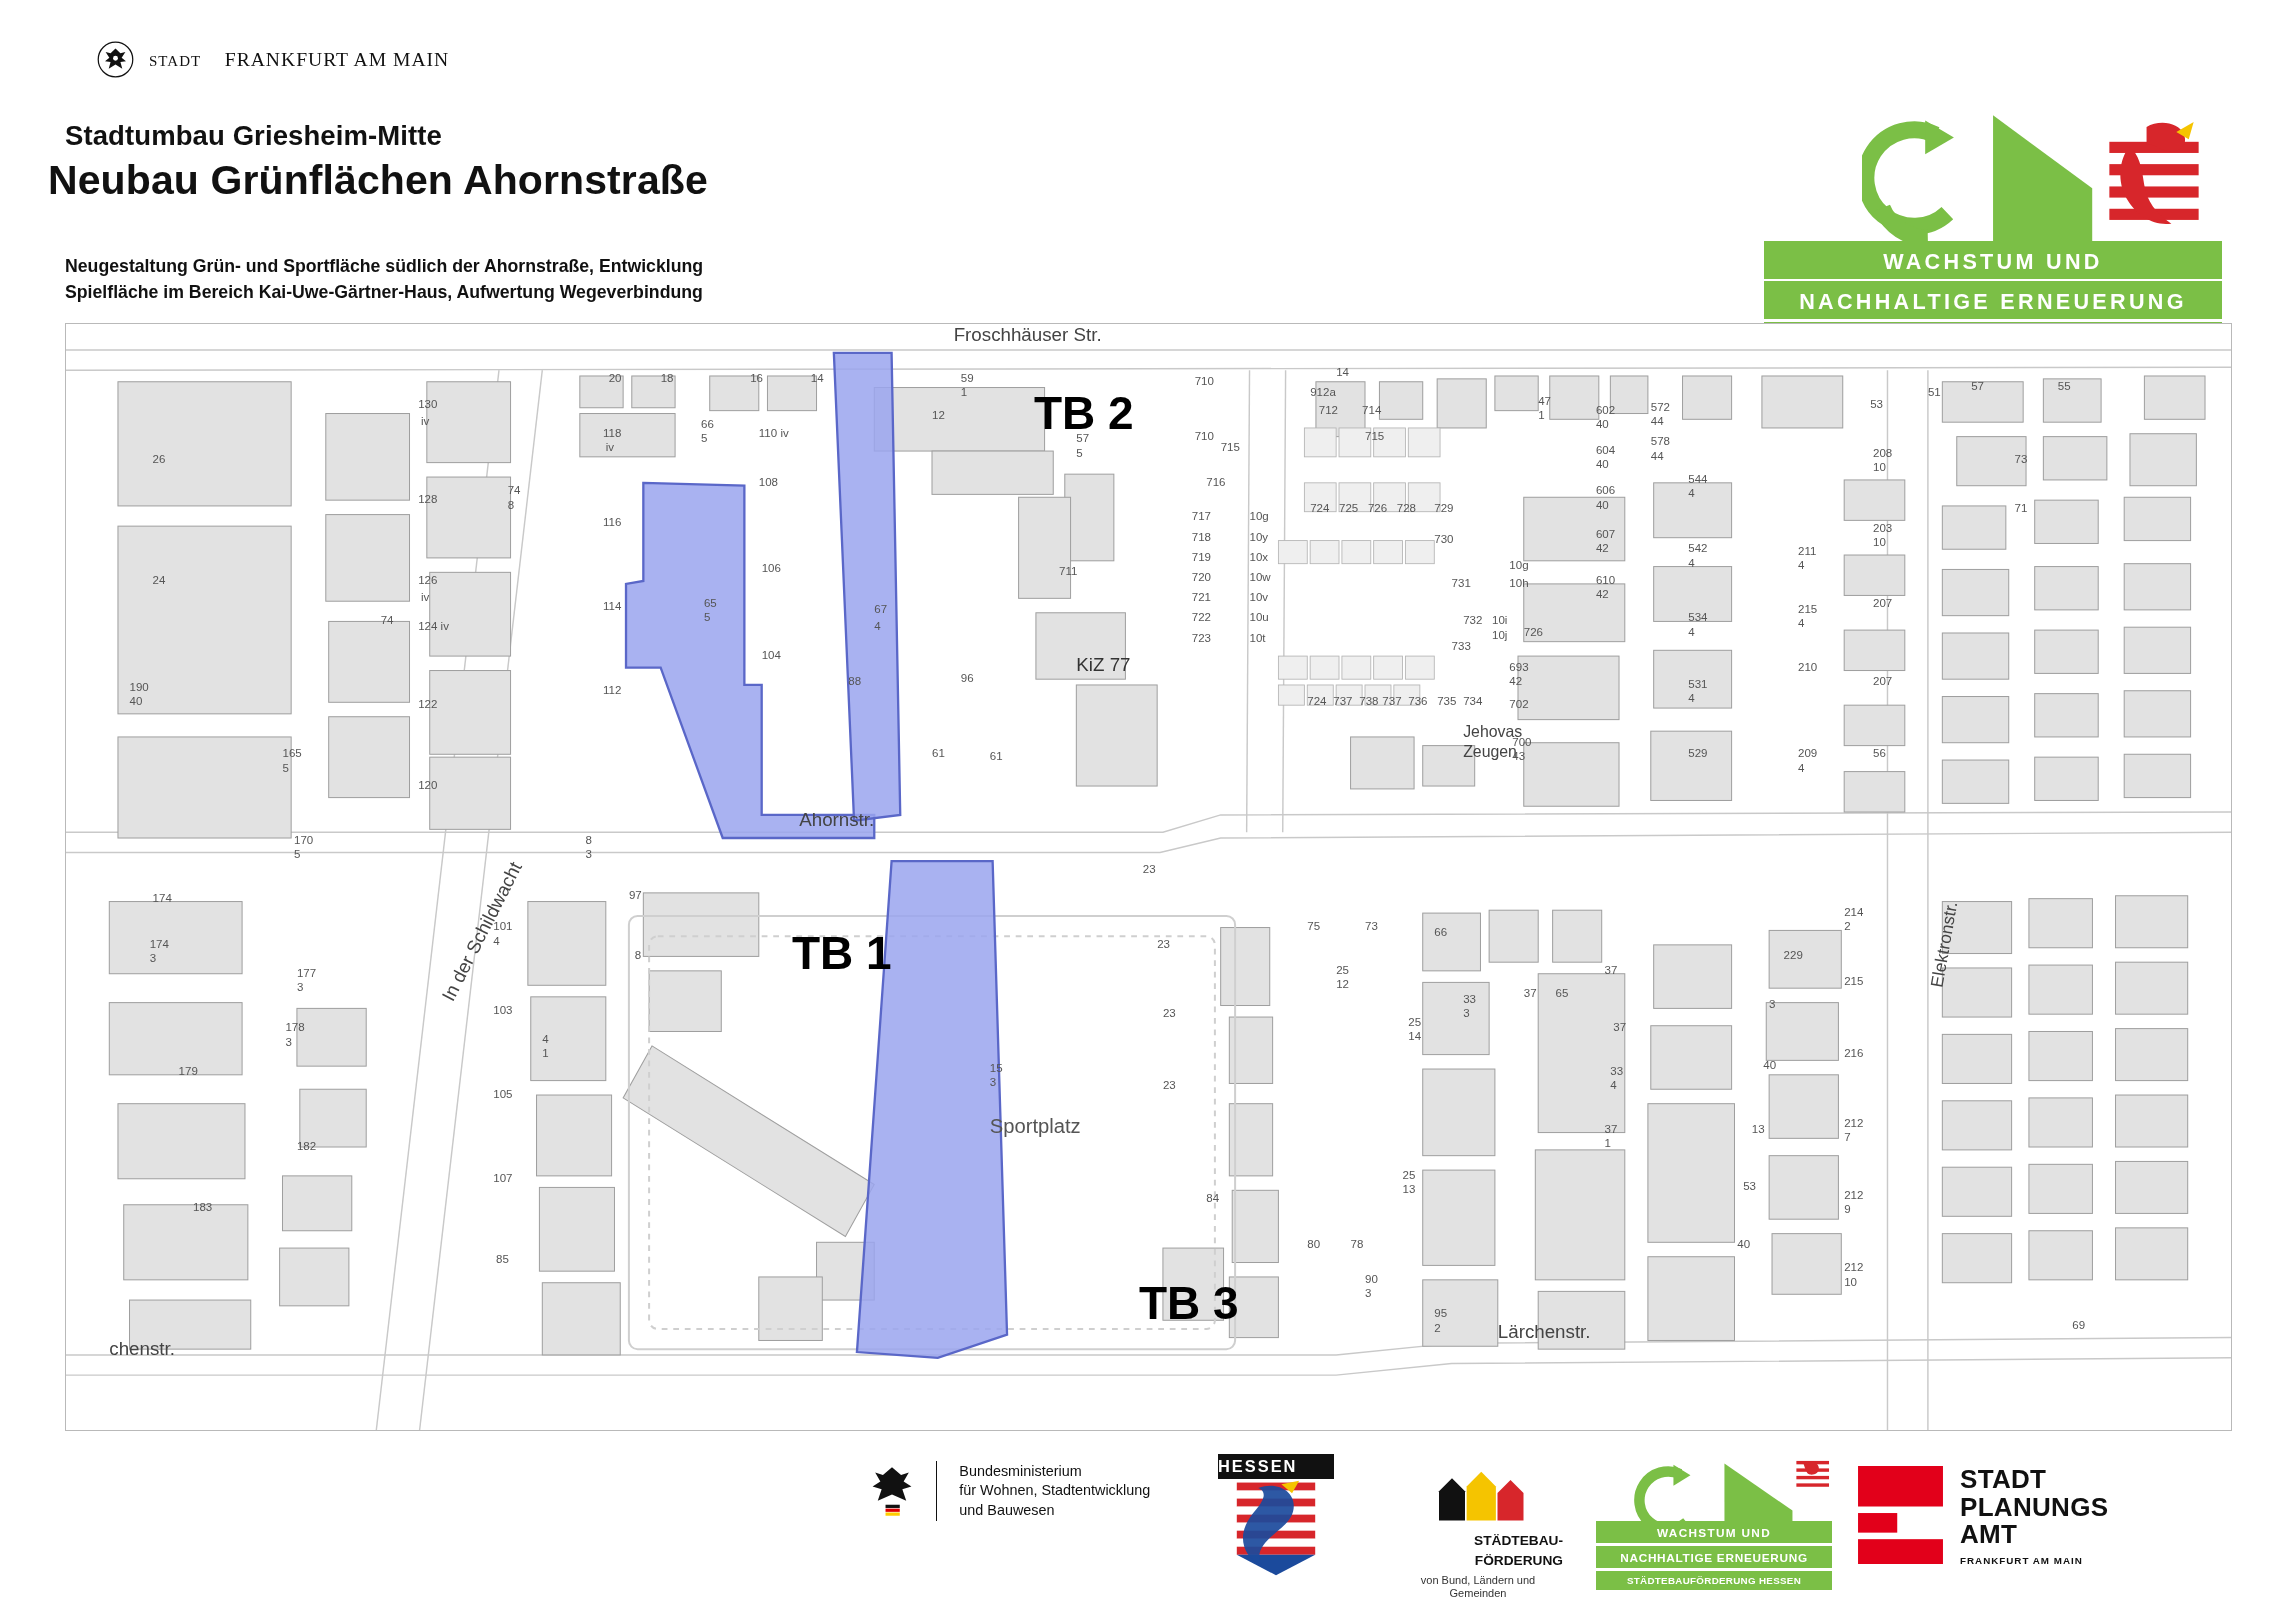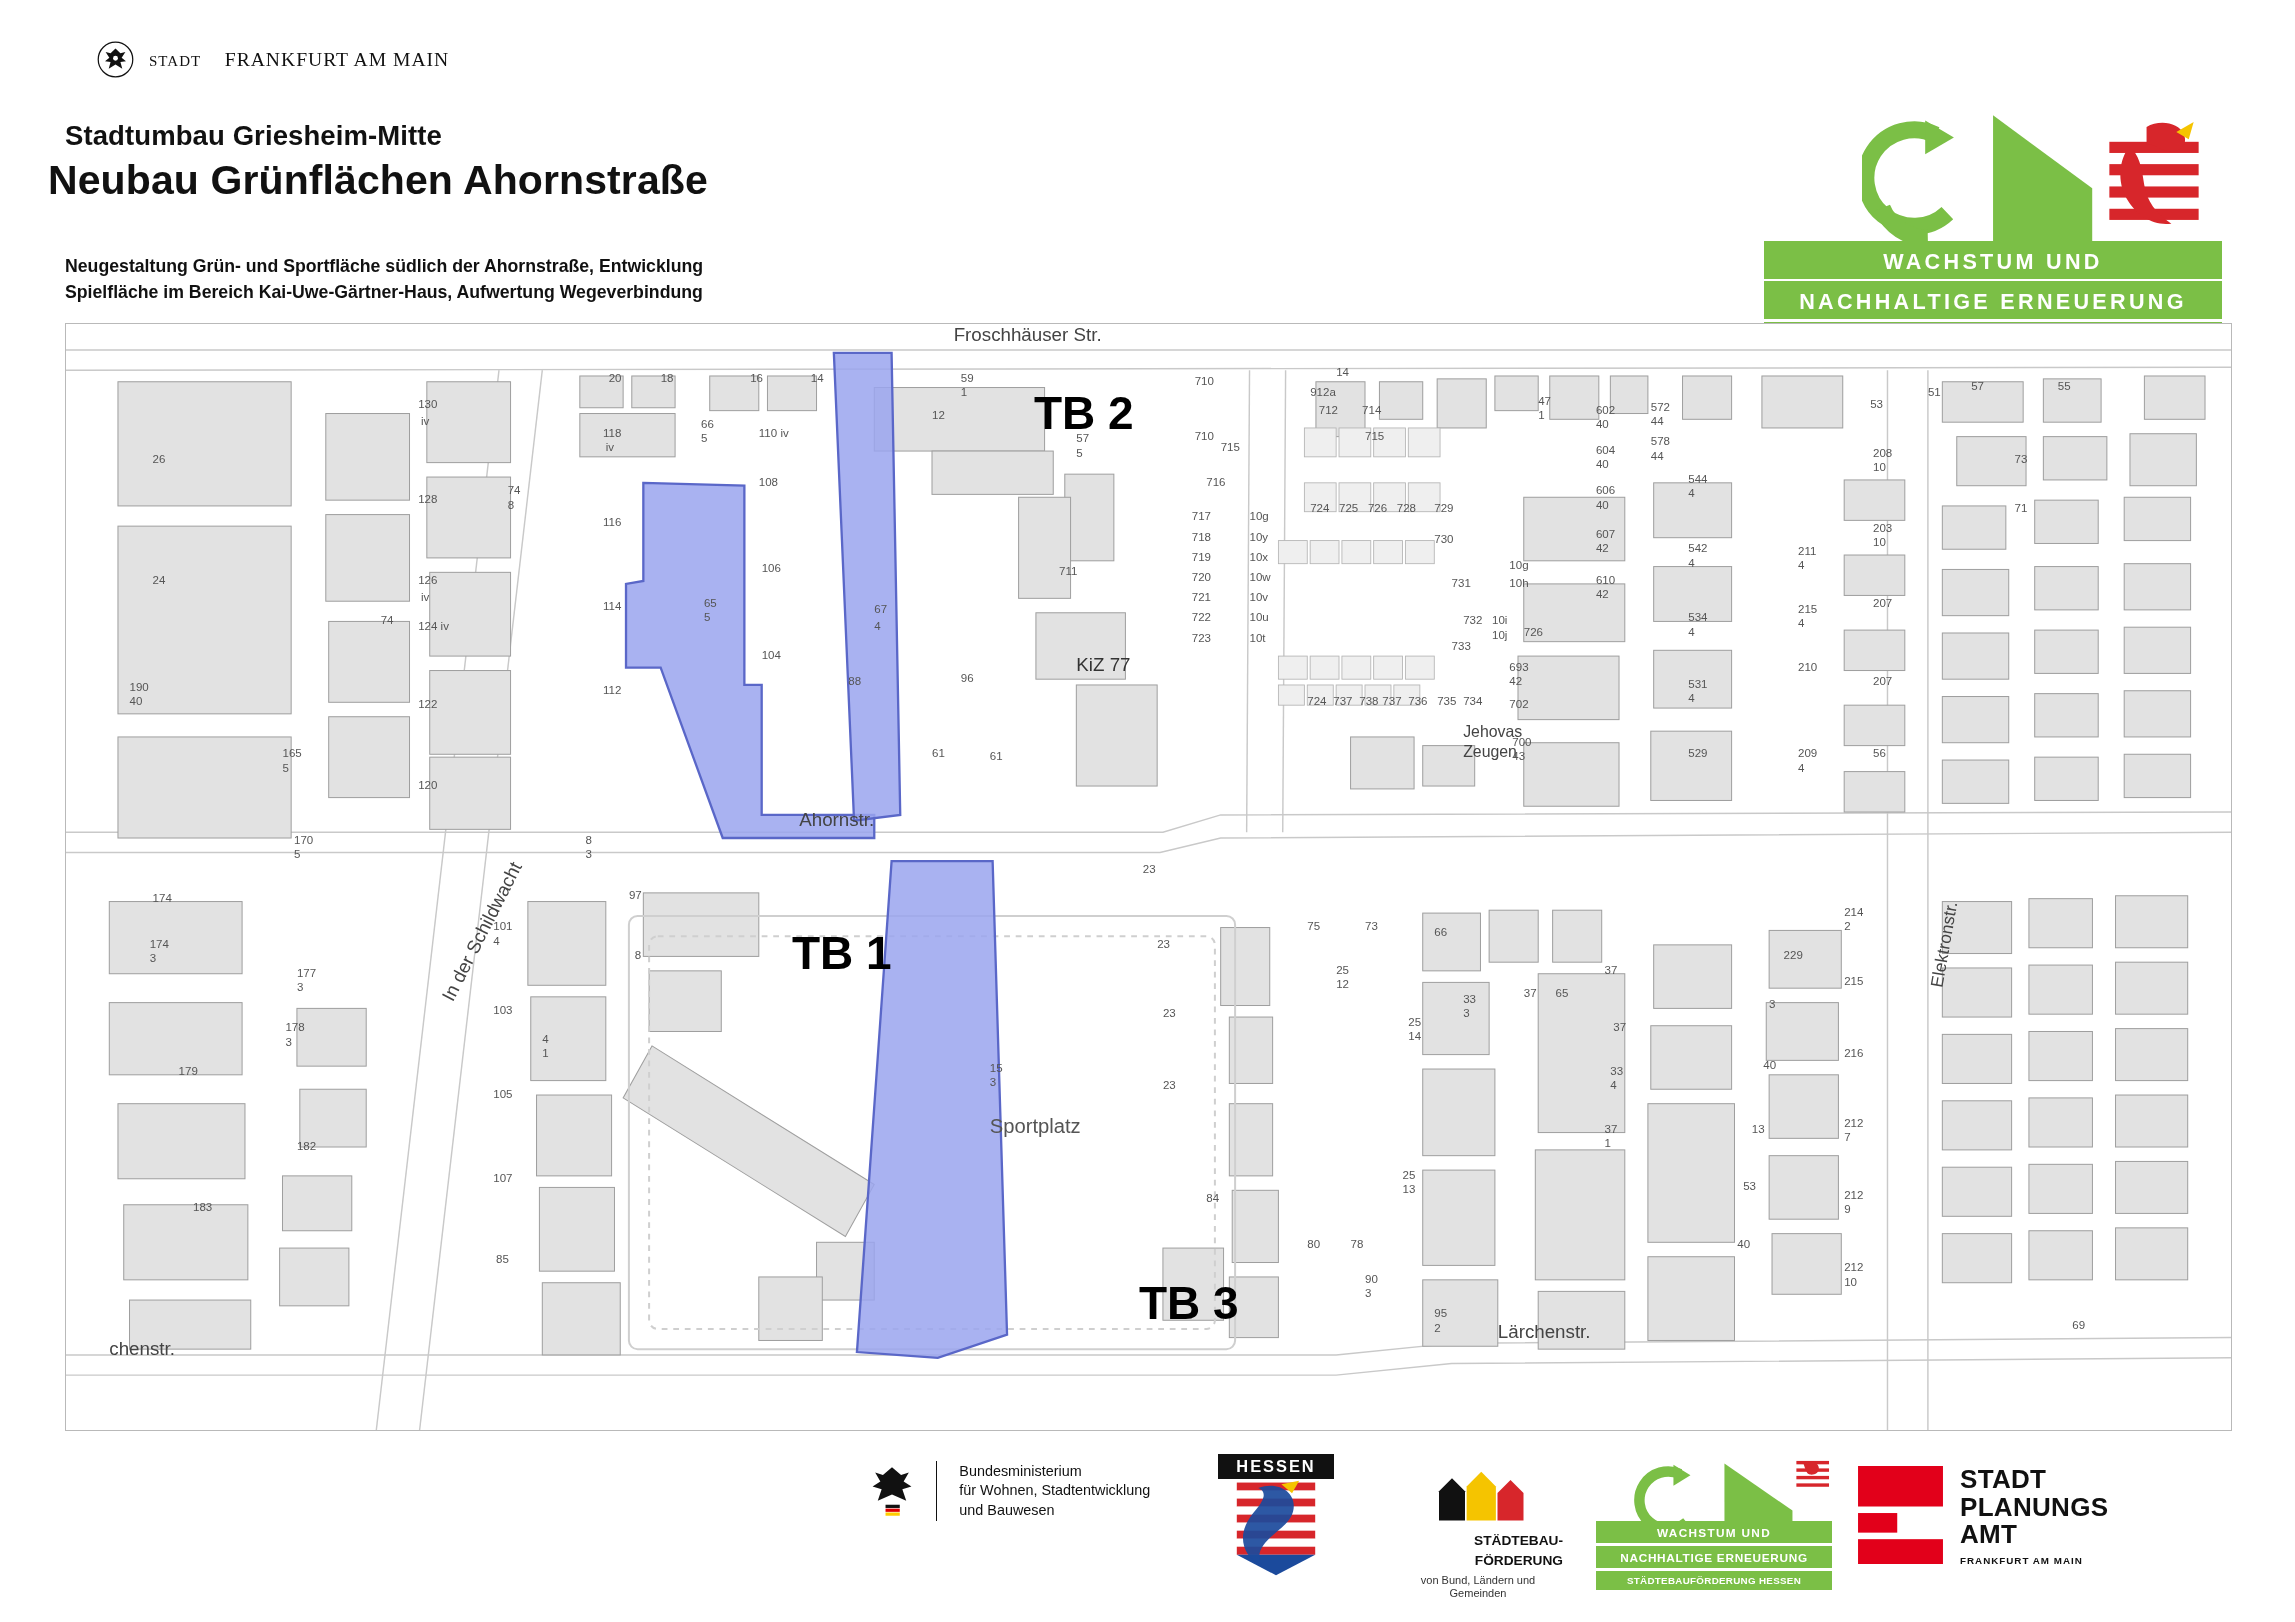--- a/index.html
+++ b/index.html
@@ -171,21 +171,21 @@
   .f-bmw .txt {
     font-size: 14.4px;
     line-height: 1.35;
     color: #111;
   }
   .f-hessen {
     position: absolute;
     left: 1218px;
     top: 5.2px;
     width: 116px;
-    text-align: center;
+    text-align: left;
   }
   .f-hessen .hhead {
     background: #111;
     color: #fff;
     font-weight: bold;
     font-size: 16.4px;
     letter-spacing: 2px;
     padding: 2.6px 0 3.3px;
   }
   .f-stb {

